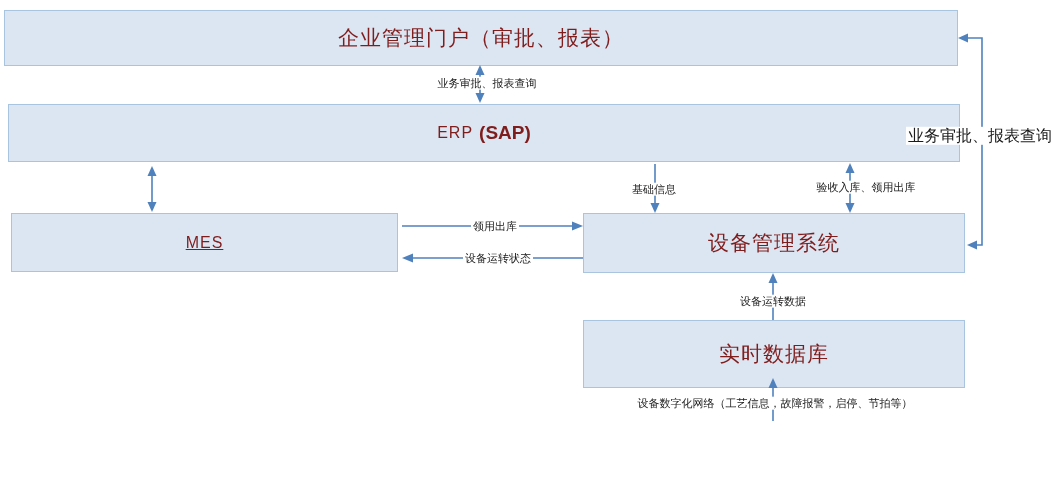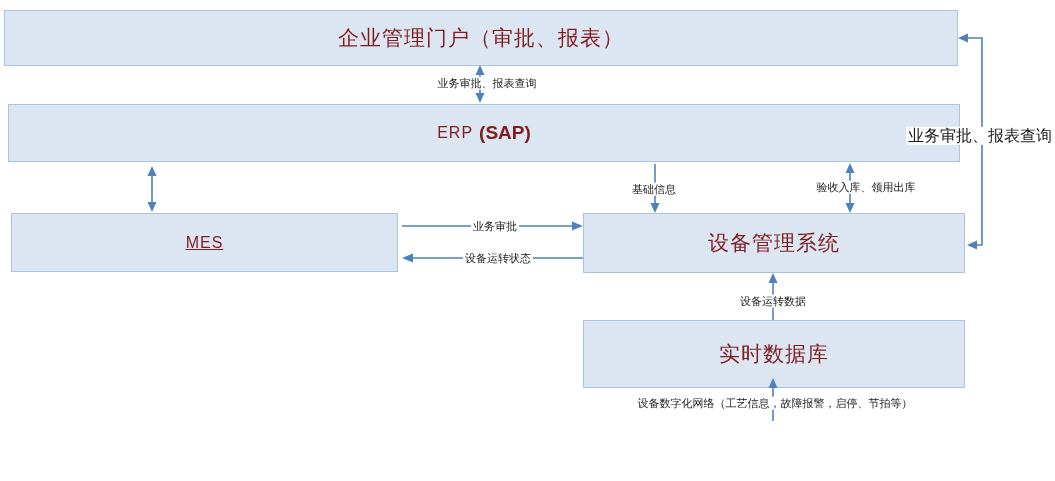--- a/index.html
+++ b/index.html
@@ -117,21 +117,21 @@
       </g>
     </g>
   </svg>
 
   <div class="edge-label small" style="left:487px;top:83px;">业务审批、报表查询</div>
 
   <div class="edge-label" style="left:654px;top:189px;">基础信息</div>
 
   <div class="edge-label" style="left:850px;top:187px;margin-left:16px;">验收入库、领用出库</div>
 
-  <div class="edge-label" style="left:495px;top:226px;">业务审批</div>
+  <div class="edge-label" style="left:495px;top:226px;">领用出库</div>
 
   <div class="edge-label" style="left:498px;top:258px;">设备运转状态</div>
 
   <div class="edge-label" style="left:773px;top:301px;">设备运转数据</div>
 
   <div class="edge-label" style="left:775px;top:403px;">设备数字化网络（工艺信息，故障报警，启停、节拍等）</div>
 
   <div class="edge-label big" style="left:980px;top:136px;">业务审批、报表查询</div>
 
 </div>

